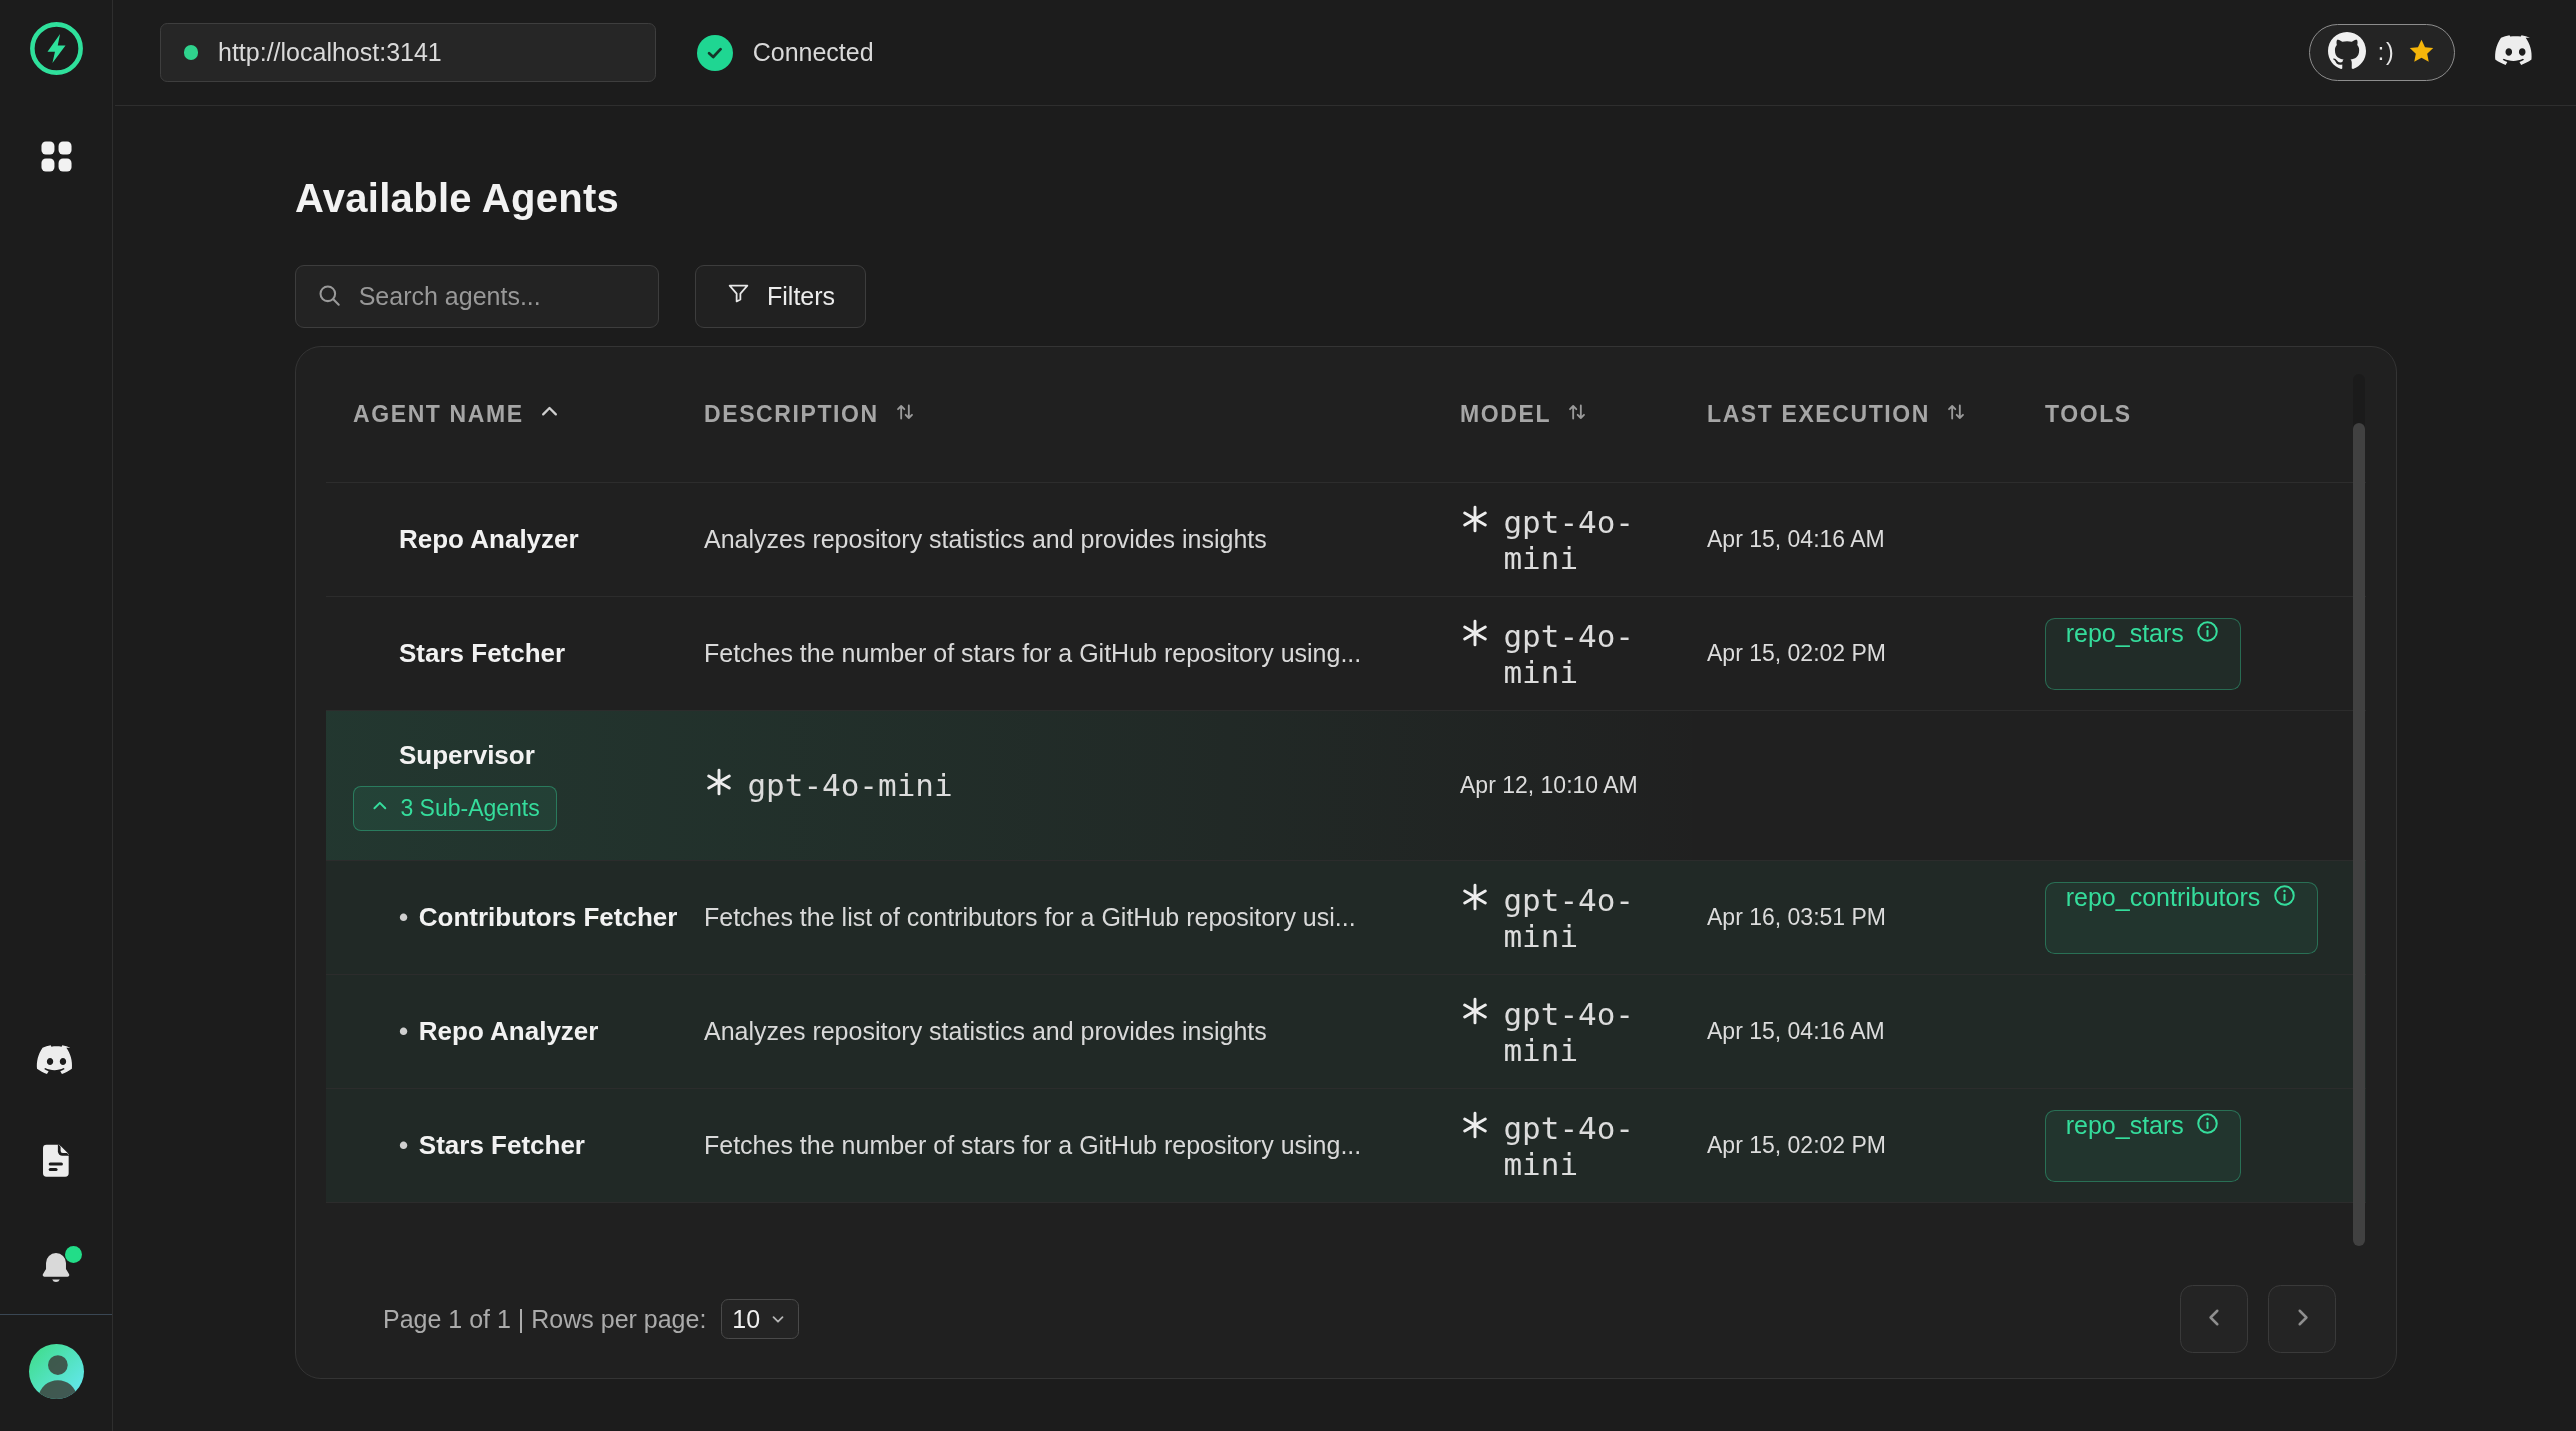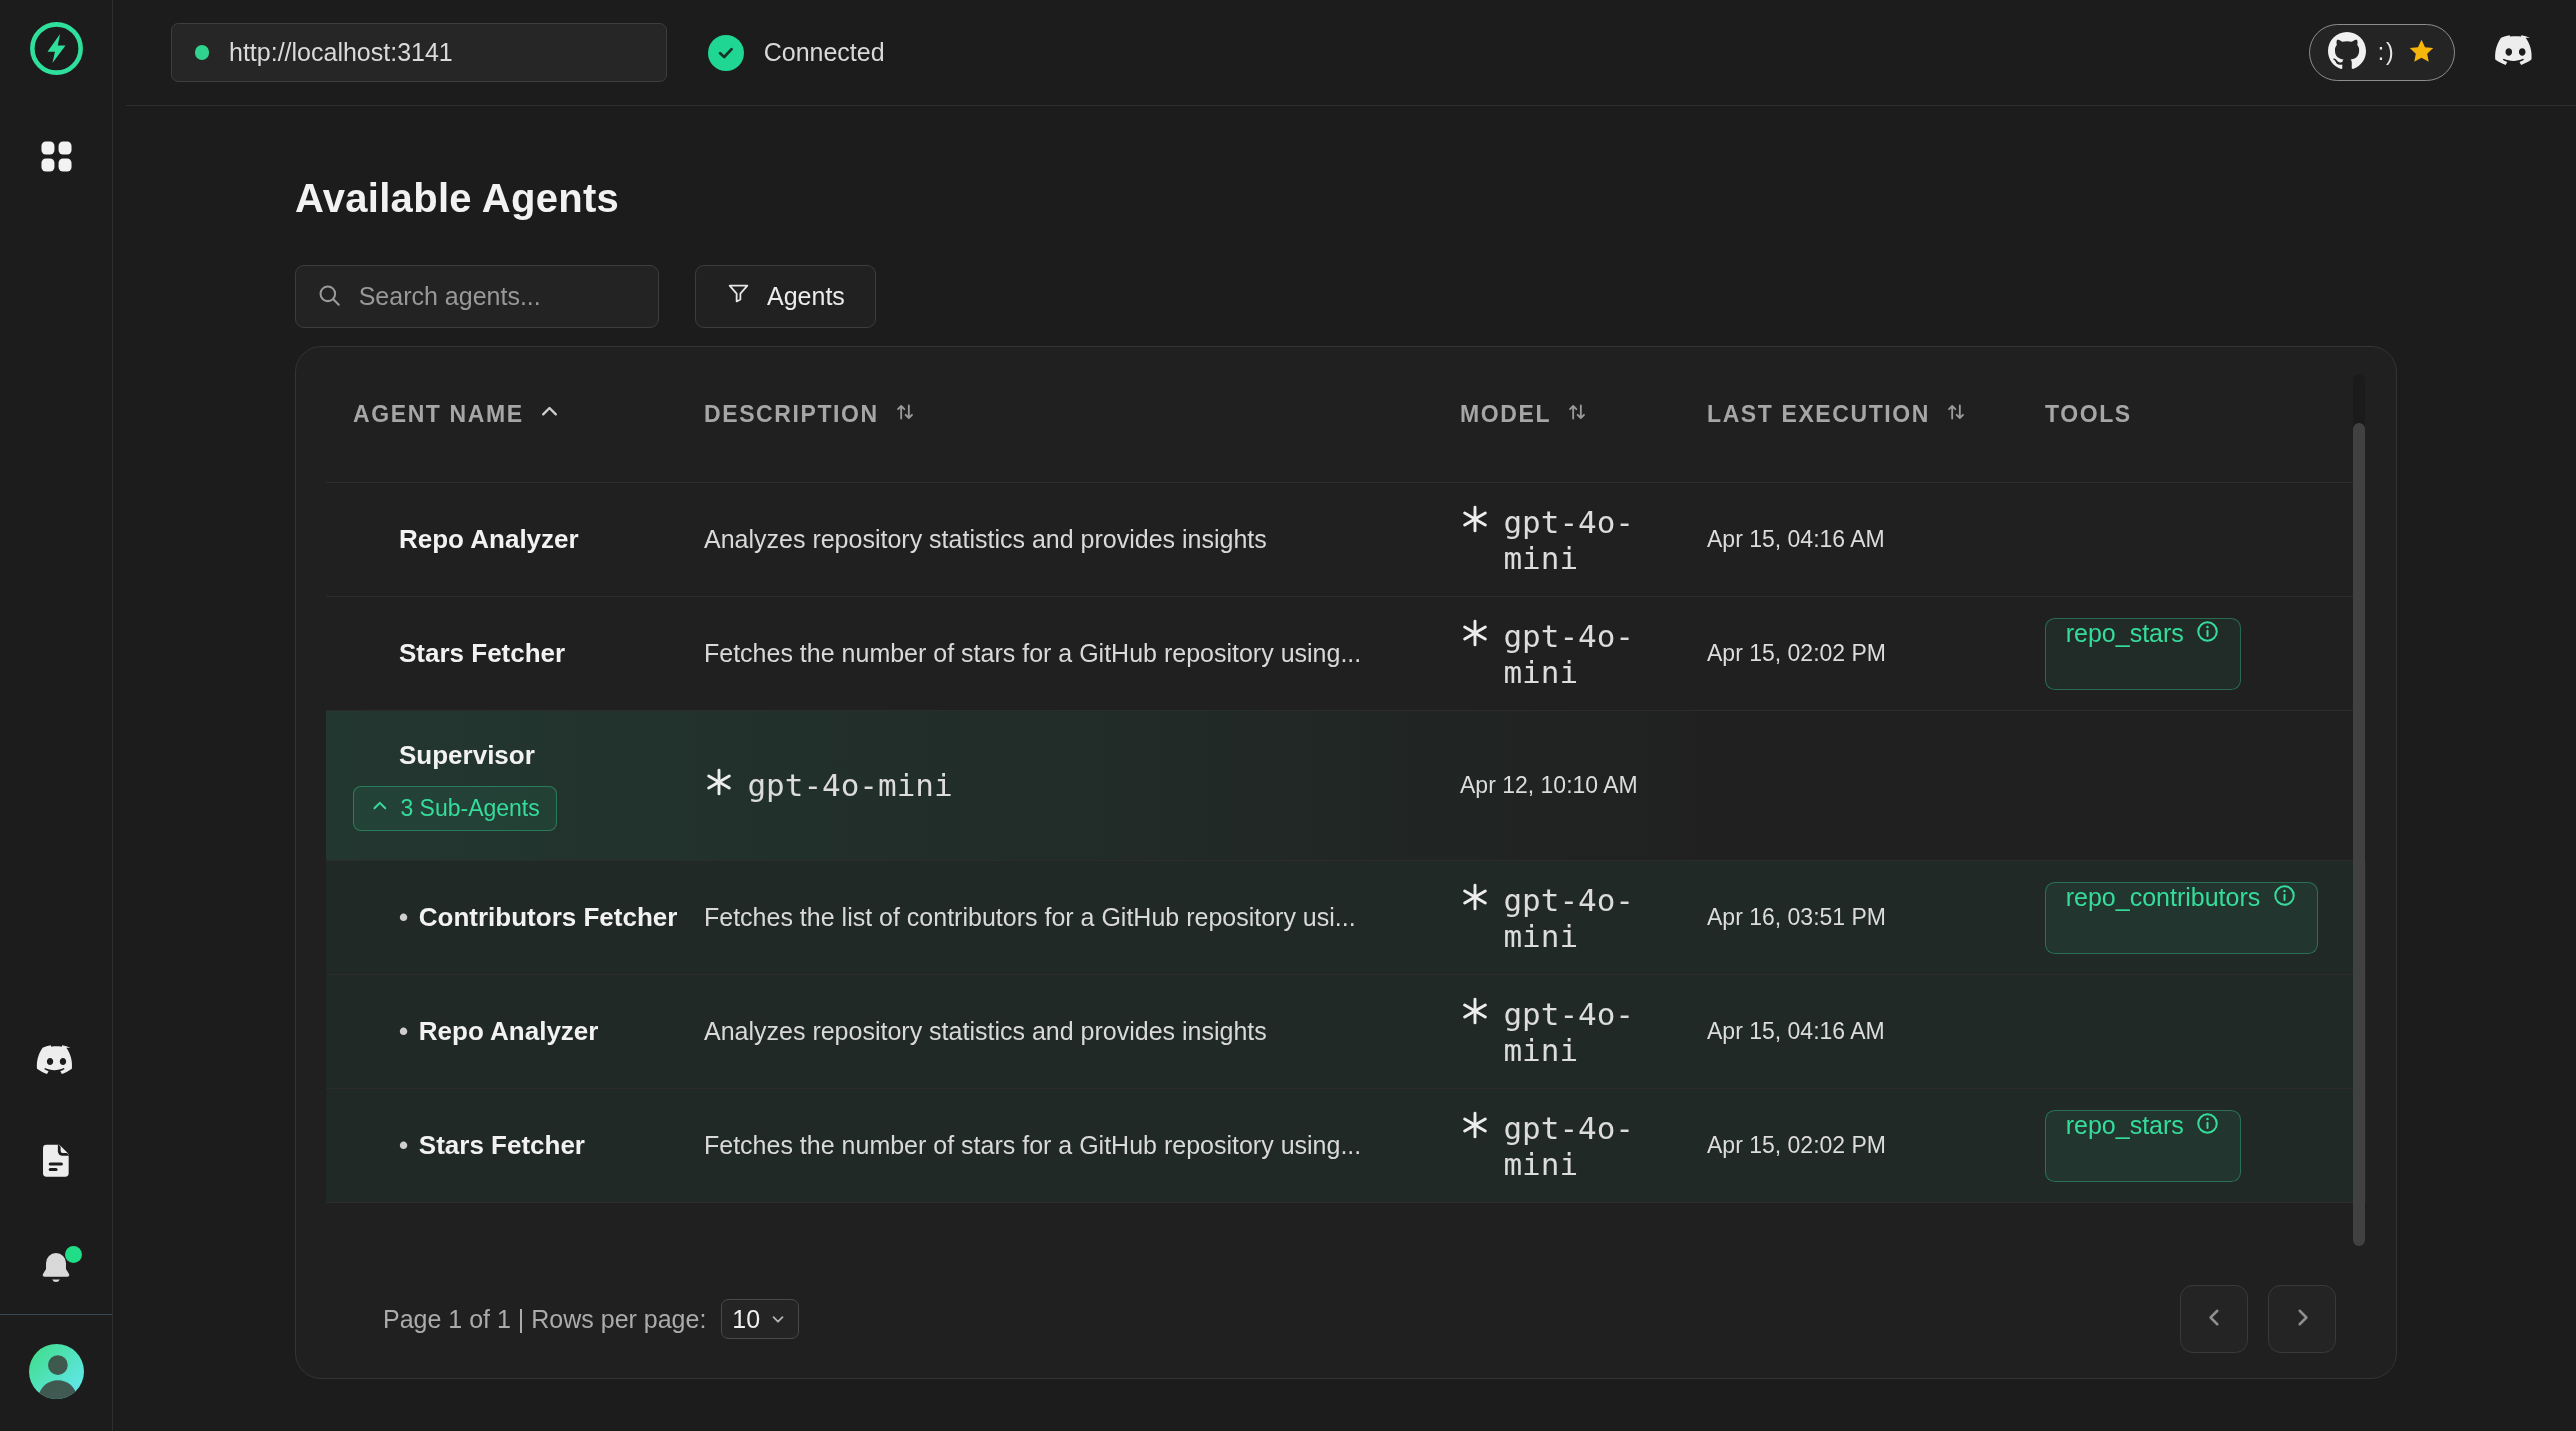--- a/index.html
+++ b/index.html
@@ -15,21 +15,21 @@
   .sb-icon { display:flex; align-items:center; justify-content:center; cursor:pointer; position:relative; }
   .sb-discord { height:32px; }
   .sb-doc { height:39px; margin-top:64px; }
   .sb-bell { height:38px; margin-top:69px; }
   .bell-dot { position:absolute; top:-3.6px; right:-7.2px; width:17px; height:17px; border-radius:50%; background:#22dd88; }
   .sb-divider { width:100%; height:0; border-top:1.8px solid #3a4754; margin-top:26px; }
   .avatar { width:55px; height:55px; border-radius:50%; margin-top:29px; margin-bottom:32px;
     background:linear-gradient(135deg,#3ddc84 0%,#67e8f9 100%); overflow:hidden; cursor:pointer; }
 
   
-  .topbar { position:absolute; left:126px; right:0; top:0; height:106px; border-bottom:0.9px solid #2e2e2e;
+  .topbar { position:absolute; left:115px; right:0; top:0; height:106px; border-bottom:0.9px solid #2e2e2e;
     display:flex; align-items:center; padding:0 39px 0 45px; background:#1c1c1c; z-index:4; }
   .url-pill { width:496px; height:59px; background:#262626; border:0.9px solid #3e3e3e; border-radius:7.2px;
     display:flex; align-items:center; padding:0 23px; gap:19.7px; }
   .url-dot { width:14.3px; height:14.3px; border-radius:50%; background:#2fd38d; flex:none; }
   .url-input { background:transparent; border:none; outline:none; color:#dadada; font-size:25px;
     font-family:"Liberation Sans", sans-serif; width:100%; }
   .conn { display:flex; align-items:center; gap:19.7px; margin-left:41px; }
   .conn-check { width:36px; height:36px; border-radius:50%; background:#1fd692; display:flex; align-items:center; justify-content:center; }
   .conn-label { font-size:25px; color:#d9d9d9; }
   .topbar-right { margin-left:auto; display:flex; align-items:center; gap:39px; }
@@ -200,21 +200,21 @@
         </svg>
       </span>
       <input type="text" placeholder="Search agents..." style="">
     </div>
     <button class="filters-btn">
       <span>
         <svg width="25" height="25" viewBox="0 0 24 24" fill="none" stroke="#e8e8e8" stroke-width="1.7" stroke-linejoin="round">
           <path d="M3.5 4.5h17l-6.7 7.6v5.6l-3.6 1.9v-7.5z"></path>
         </svg>
       </span>
-      <span>Agents</span>
+      <span>Filters</span>
     </button>
   </div>
 
   <section class="card">
     <div class="card-inner">
       <div class="thead tgrid">
           <div class="th">
     <span class="th-label">AGENT NAME</span>
     <span class="sort-asc">
       <svg width="23" height="23" viewBox="0 0 20 20" fill="none" stroke="#cfcfcf" stroke-width="2" stroke-linecap="round" stroke-linejoin="round">

